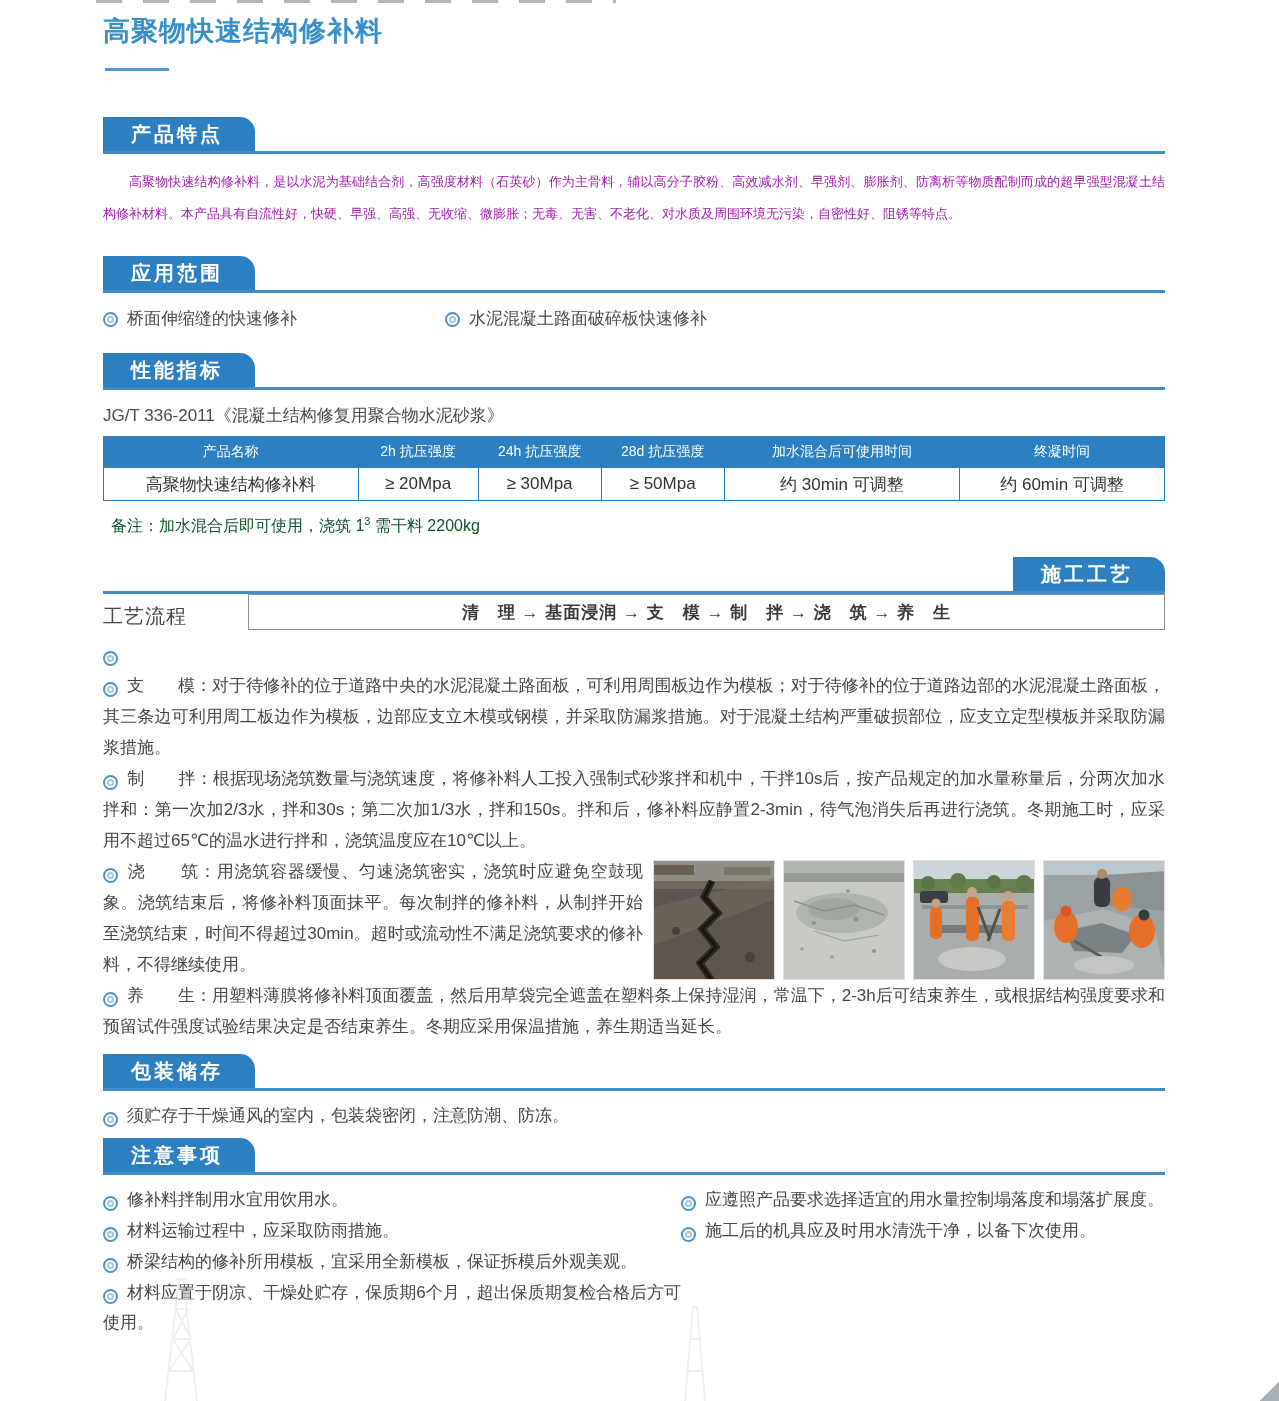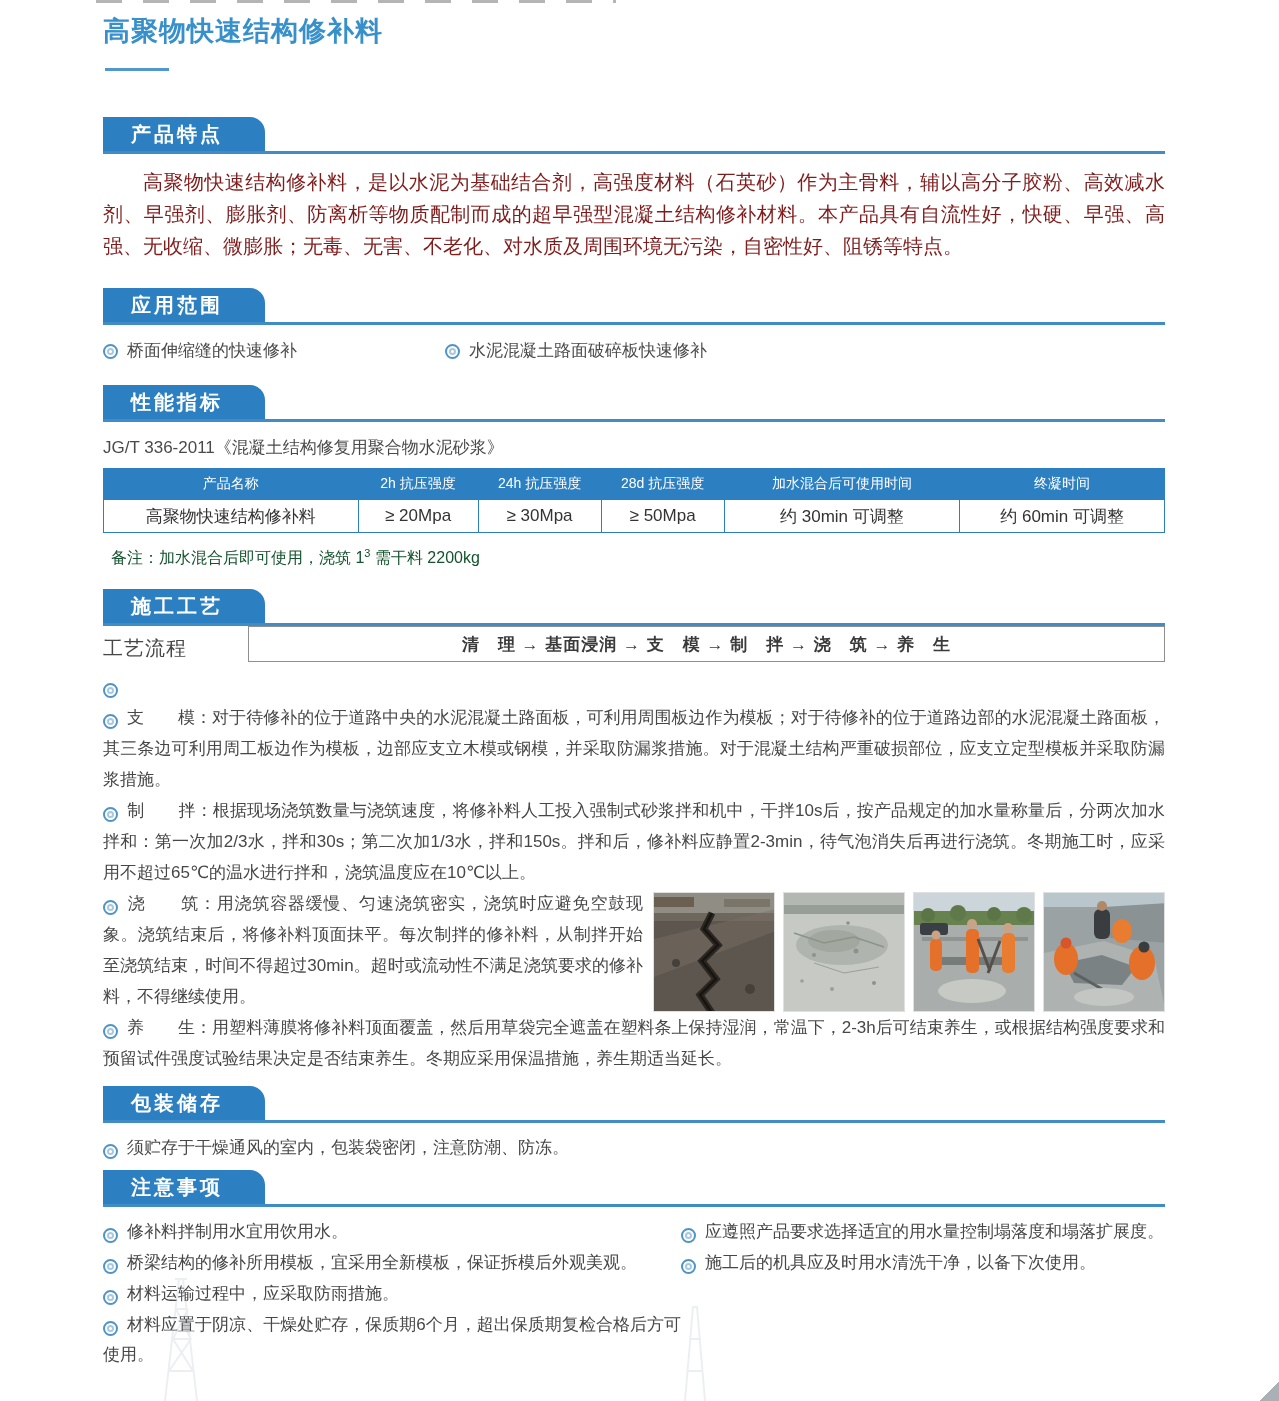--- a/index.html
+++ b/index.html
@@ -15,30 +15,30 @@
   .top-sliver{position:absolute;top:0;left:96px;width:520px;height:3px;
     background:repeating-linear-gradient(90deg,#5a5a5a 0 26px,transparent 26px 47px);opacity:.45;}
 
   
   .doc-title{margin:0;font-size:27px;line-height:34px;font-weight:bold;color:#3890cb;letter-spacing:1px;}
   .title-underline{width:64px;height:3px;background:#4f97ce;margin:20px 0 0 2px;}
 
   
   .sec-head{border-bottom:3px solid #3f8cc6;line-height:0;}
   .sec-tab{display:inline-block;background:#2c80c2;color:#ffffff;font-size:20px;line-height:23px;
-    font-weight:bold;letter-spacing:3px;padding:6px 42px 5px 28px;border-radius:0 15px 0 0;}
+    font-weight:bold;letter-spacing:3px;padding:6px 32px 5px 28px;border-radius:0 15px 0 0;}
 
   .m-features{margin-top:46px;}
   .m-applications{margin-top:26px;}
   .m-performance{margin-top:22px;}
-  .m-process{margin-top:22px;}
+  .m-process{margin-top:22px;text-align:right;}
   .m-packaging{margin-top:12px;}
   .m-precautions{margin-top:6px;}
 
-  .features-body{margin:12px 0 0 0;font-size:20px;line-height:32px;color:#7f1d1d;
+  .features-body{margin:12px 0 0 0;font-size:13px;line-height:32px;color:#a21caf;
     text-indent:2em;text-align:justify;}
 
   .app-row{display:flex;margin-top:14px;gap:32px;}
   .app-item{font-size:17px;line-height:24px;color:#4a4a4a;display:flex;align-items:center;}
   .app-item:first-child{flex:0 0 310px;}
 
   
   .dot{display:inline-flex;align-items:center;justify-content:center;width:15px;height:15px;
     border:2px solid #4f94c6;border-radius:50%;box-sizing:border-box;margin-right:9px;
     vertical-align:-2px;flex:0 0 auto;}
@@ -274,24 +274,24 @@
   <div class="sec-head m-precautions">
     <span class="sec-tab">注意事项</span>
   </div>
   <div class="prec-cols">
     <div class="prec-left">
       <p class="bullet-line"><span class="dot">
             <i></i>
           </span><span>修补料拌制用水宜用饮用水。</span></p>
       <p class="bullet-line"><span class="dot">
             <i></i>
+          </span><span>材料运输过程中，应采取防雨措施。</span></p>
+      <p class="bullet-line"><span class="dot">
+            <i></i>
           </span><span>桥梁结构的修补所用模板，宜采用全新模板，保证拆模后外观美观。</span></p>
-      <p class="bullet-line"><span class="dot">
-            <i></i>
-          </span><span>材料运输过程中，应采取防雨措施。</span></p>
       <p class="bullet-line"><span class="dot">
             <i></i>
           </span><span>材料应置于阴凉、干燥处贮存，保质期6个月，超出保质期复检合格后方可使用。</span></p>
 
     </div>
     <div class="prec-right">
       <p class="bullet-line"><span class="dot">
             <i></i>
           </span><span>应遵照产品要求选择适宜的用水量控制塌落度和塌落扩展度。</span></p>
       <p class="bullet-line"><span class="dot">

